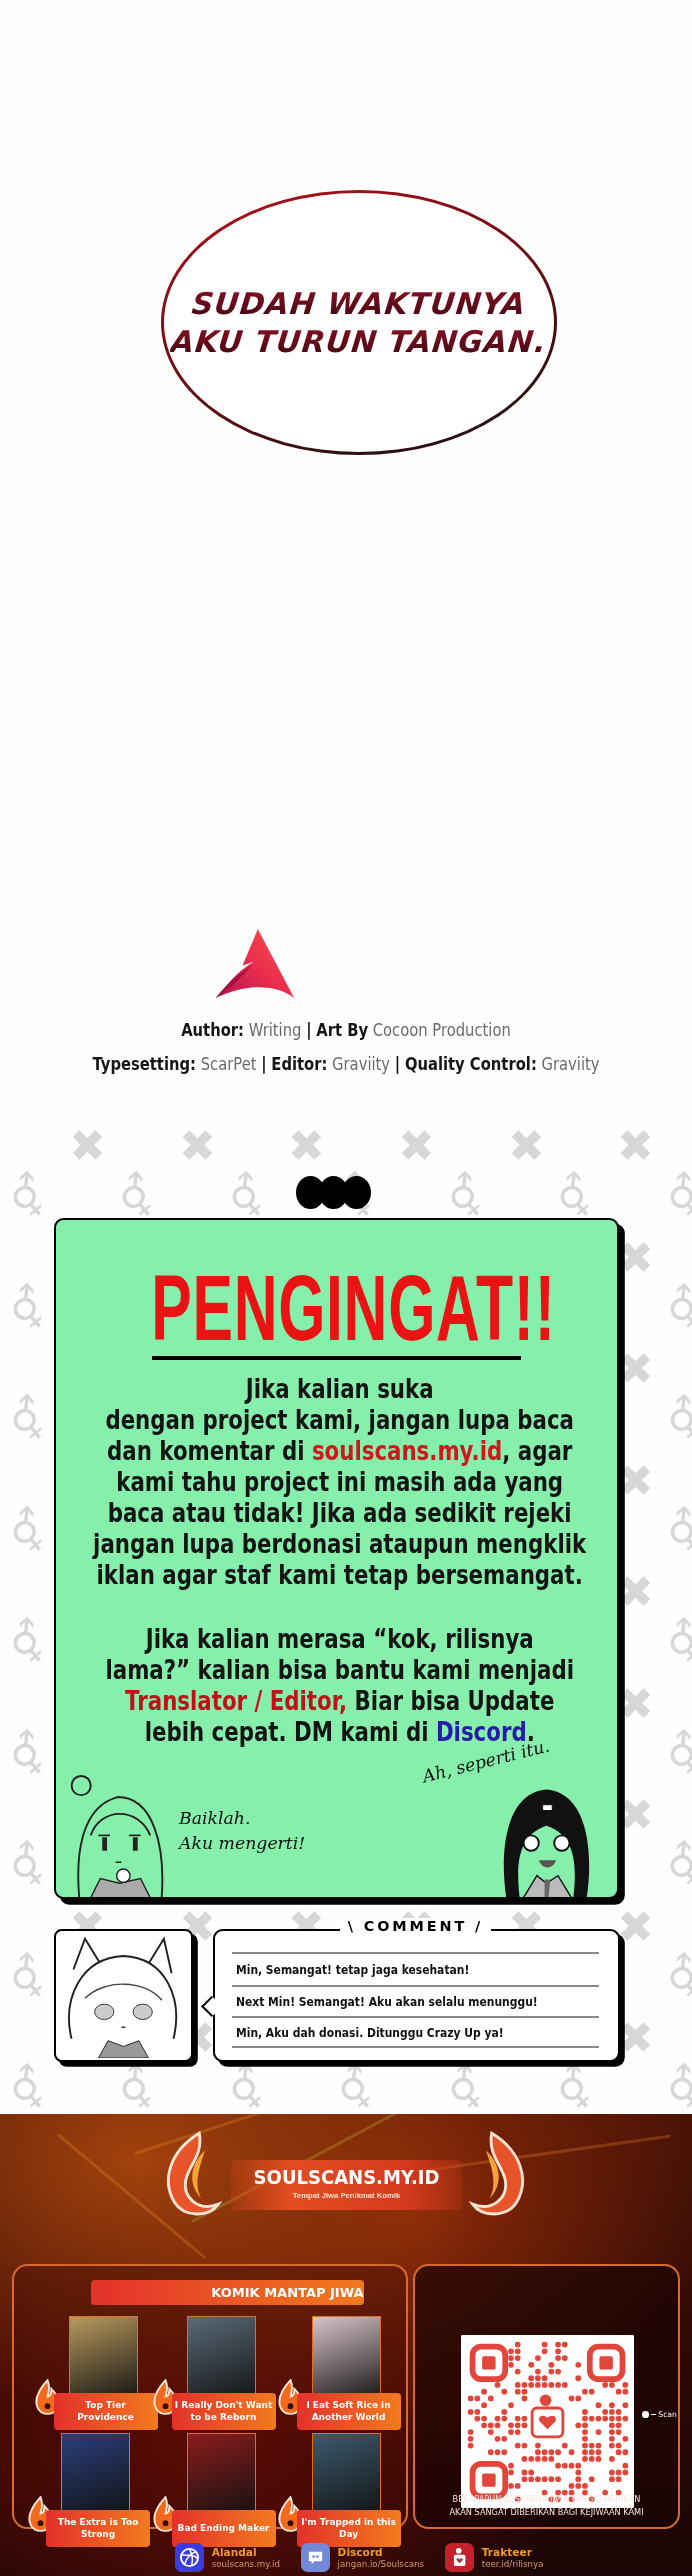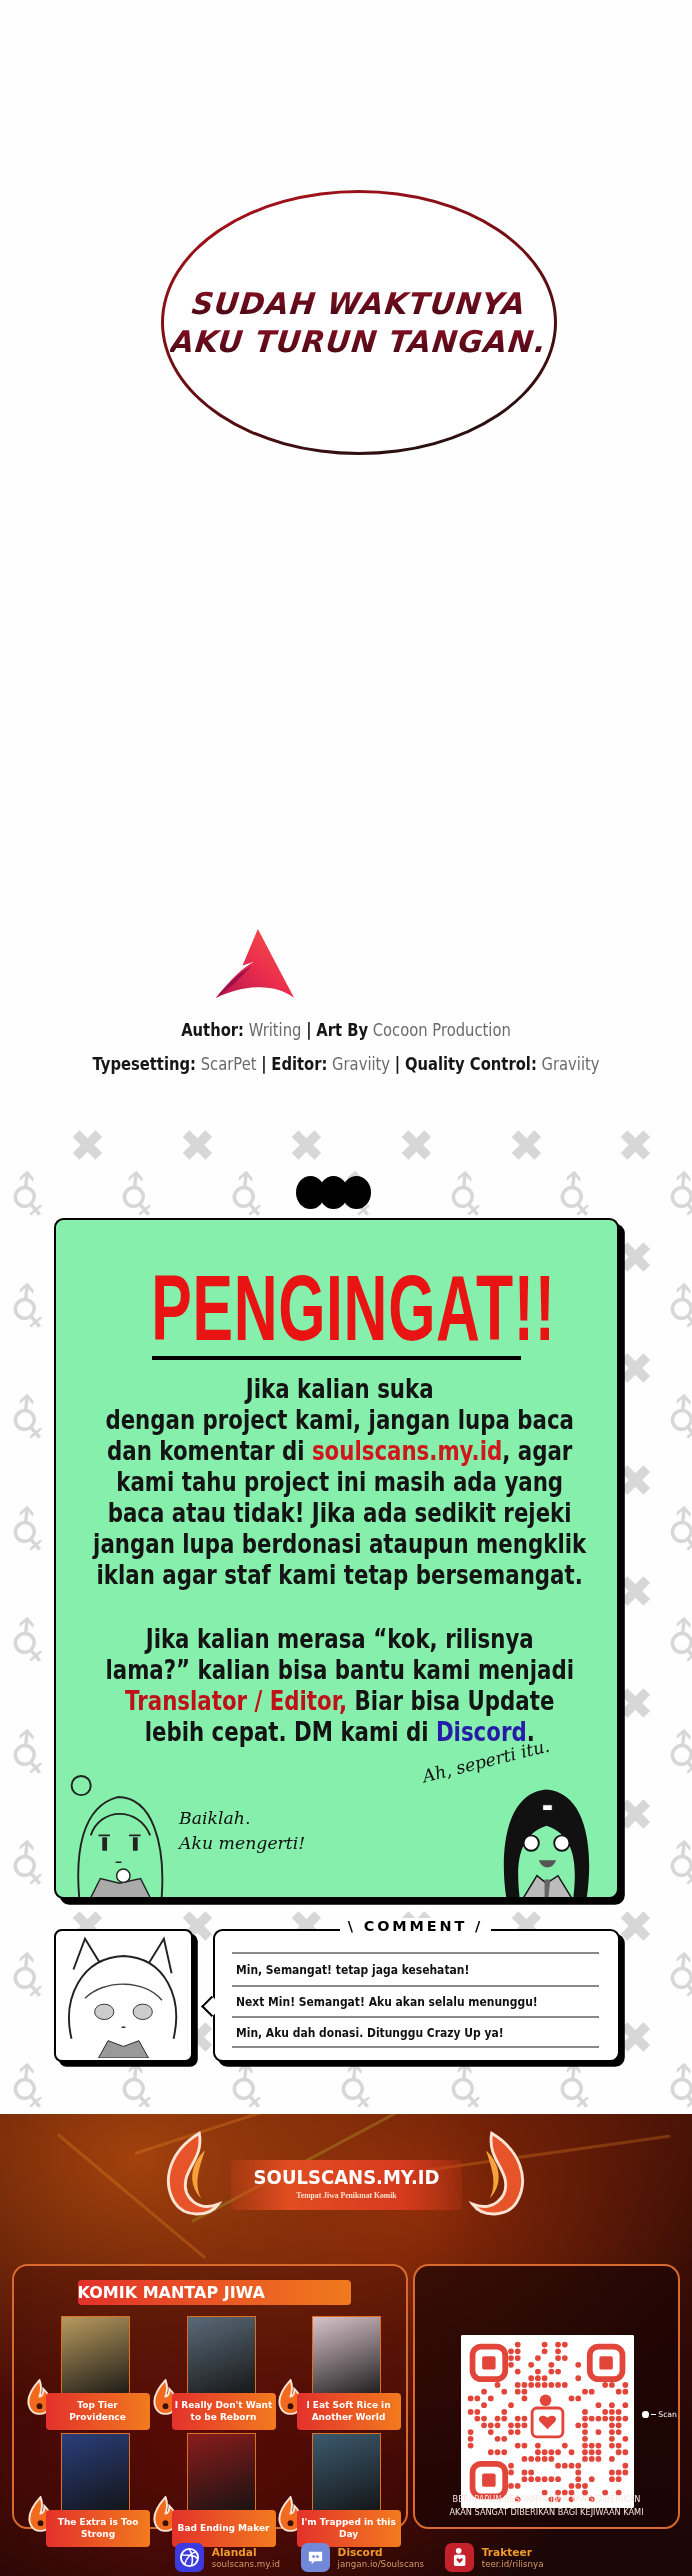--- a/index.html
+++ b/index.html
@@ -123,33 +123,33 @@
   .streak { position: absolute; height: 2.9px; background: rgba(255,150,40,0.25); transform-origin: left; }
   .brand-pill {
     position: absolute; left: 231px; top: 46px; width: 231px; height: 50px; border-radius: 3.8px;
     background: linear-gradient(90deg, rgba(230,70,30,0.2), #e24d22 25%, #d63a1e 75%, rgba(214,58,30,0.2));
     text-align: center;
   }
   .brand-name {
     display: block; font-family: "DejaVu Sans", sans-serif; font-weight: bold; font-size: 20px; color: #fff;
     margin-top: 4.8px; transform: scaleX(0.9);
   }
-  .brand-tag { display: block; font-family: Liberation Serif, serif; font-weight: bold; font-size: 7.7px; color: #fde0c8; margin-top: 1.9px; }
+  .brand-tag { display: block; font-family: Liberation Sans, sans-serif; font-weight: bold; font-size: 7.7px; color: #fde0c8; margin-top: 1.9px; }
   .flame-big { position: absolute; top: 17.3px; width: 67px; height: 87px; }
   .flame-left { left: 161px; }
   .flame-right { left: 463px; transform: scaleX(-1); }
 
   .komik-panel {
     position: absolute; left: 11.5px; top: 150px; width: 396px; height: 265px;
     border: 2.9px solid #d76a2c; border-radius: 15.4px; background: rgba(60,8,6,0.35);
   }
   .komik-header {
-    position: absolute; left: 64px; top: 13.5px; width: 273px; height: 25px; border-radius: 3.8px;
+    position: absolute; left: 77px; top: 13.5px; width: 273px; height: 25px; border-radius: 3.8px;
     background: linear-gradient(90deg, #e3312b, #f07a1e);
-    font-family: "DejaVu Sans", sans-serif; font-weight: bold; font-size: 16px; color: #fff; text-align: left; line-height: 25px;
+    font-family: "DejaVu Sans", sans-serif; font-weight: bold; font-size: 13px; color: #fff; text-align: right; line-height: 25px;
   }
   .comic {
     position: absolute; width: 135px; height: 115px;
   }
   .comic .cover {
     position: absolute; left: 38px; top: 0; width: 69px; height: 87px;
     border: 1.9px solid #e07020;
   }
   .comic .label {
     position: absolute; left: 23px; top: 77px; width: 104px; height: 37px; border-radius: 3.8px;
@@ -453,21 +453,21 @@
     <span class="brand-tag">Tempat Jiwa Penikmat Komik</span>
   </div>
   <svg class="flame-big flame-right" viewBox="0 0 70 90">
     <path d="M40 2 C10 20 0 50 14 74 C24 90 50 90 60 76 C40 84 22 70 26 50 C30 34 44 24 40 2 Z" fill="#e8542a" stroke="#fbe3d2" stroke-width="3"></path>
     <path d="M46 20 C30 34 28 56 42 70 C34 54 40 38 46 20 Z" fill="#f7a13a"></path>
   </svg>
 
   <div class="komik-panel">
     <div class="komik-header">KOMIK MANTAP JIWA</div>
     <div id="comic-grid">
-        <div class="comic" style="left: 9px; top: 50px;">
+        <div class="comic" style="left: 17px; top: 50px;">
           <div class="cover" style="background:linear-gradient(160deg,#b89a5e,#111)"></div>
           <svg class="fire" viewBox="0 0 28 38">
             <path d="M14 1 C4 12 0 22 4 30 C8 38 20 38 24 30 C28 22 22 14 18 10 C18 16 16 18 14 18 C16 12 16 6 14 1 Z" fill="#f26a1e" stroke="#fde7d6" stroke-width="2"></path>
             <circle cx="14" cy="28" r="3" fill="#3a1004"></circle>
           </svg>
           <div class="label">Top Tier Providence</div>
         </div>
         <div class="comic" style="left: 135px; top: 50px;">
           <div class="cover" style="background:linear-gradient(160deg,#5a6a78,#111)"></div>
           <svg class="fire" viewBox="0 0 28 38">

